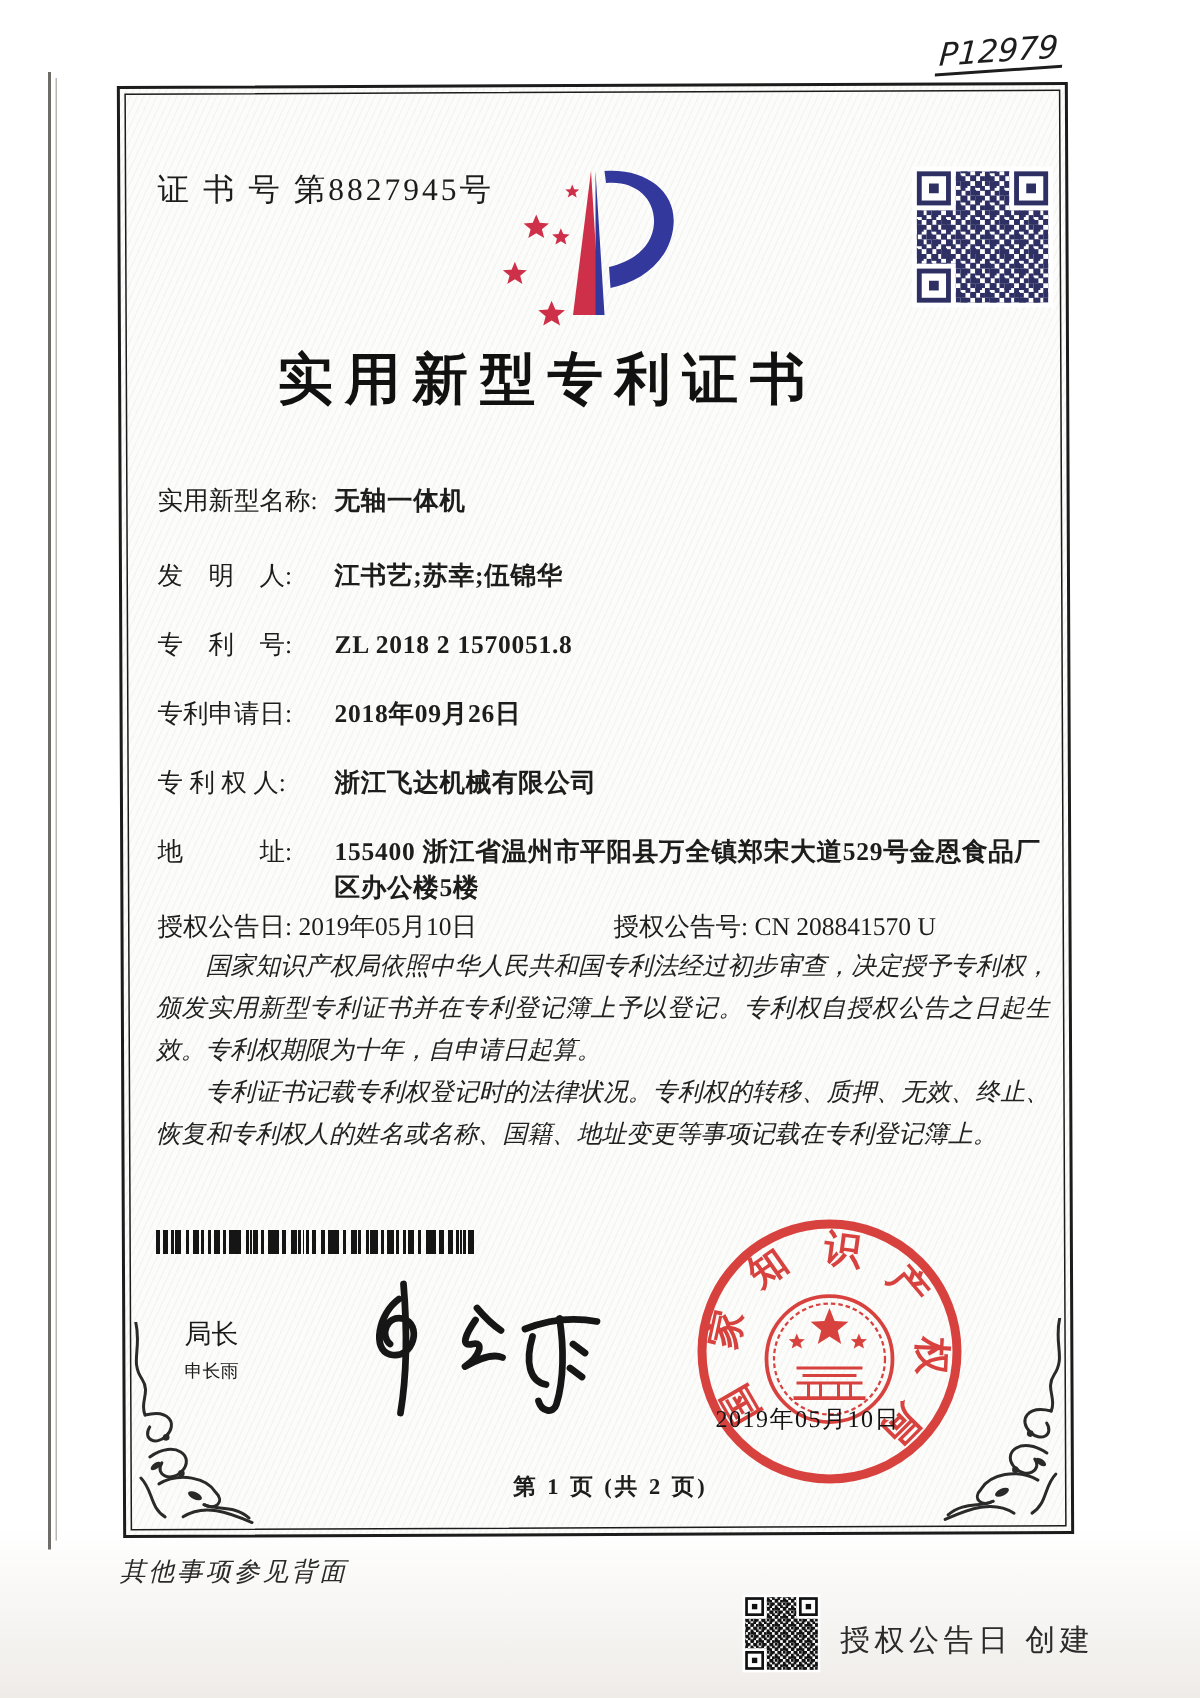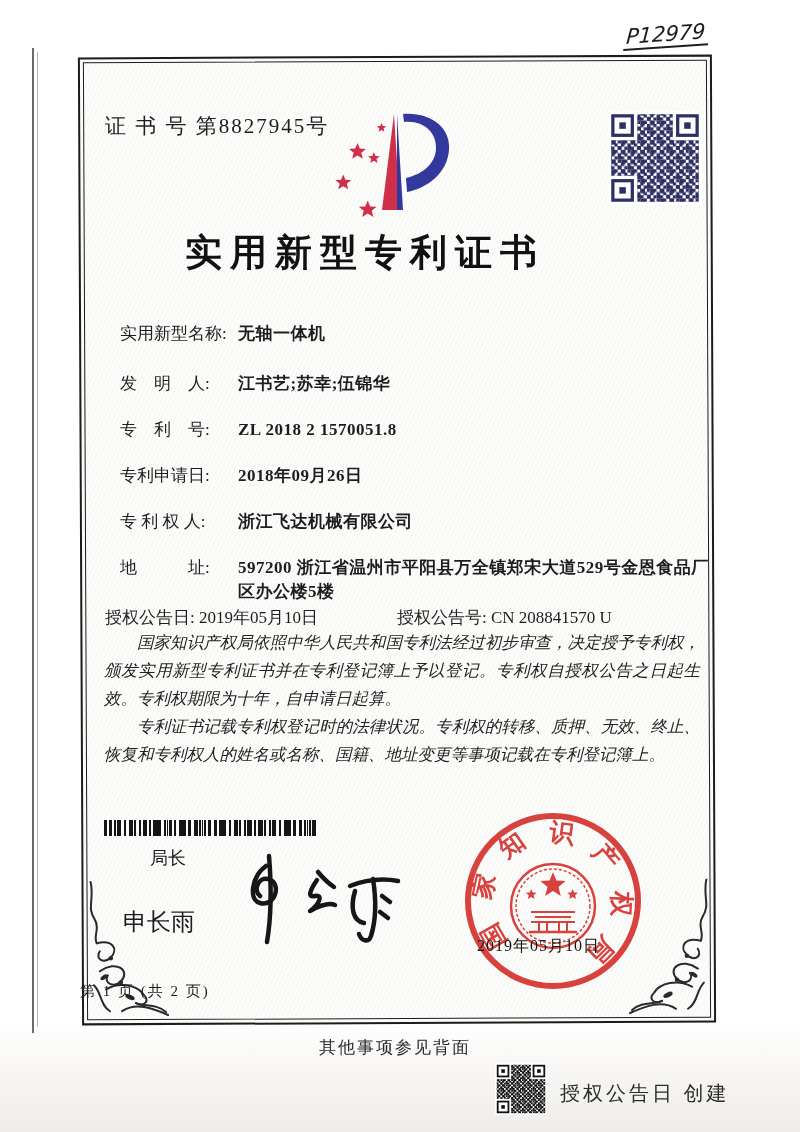--- a/index.html
+++ b/index.html
@@ -22,46 +22,46 @@
   .corner-flourish.left{left:2px;}
   .corner-flourish.right{right:2px;transform:scaleX(-1);}
   
   .cert-number{position:absolute;left:105px;top:112px;font-size:21px;letter-spacing:2px;color:#1d1d1d;white-space:pre;}
   .logo{position:absolute;left:331px;top:106px;width:136px;height:112px;}
   .qr-top{position:absolute;left:608px;top:111px;width:94px;height:94px;}
   .cert-title{position:absolute;left:80px;top:228px;width:570px;text-align:center;
         font-size:37px;font-weight:700;letter-spacing:8px;color:#111;}
   
   .field-row{position:absolute;left:105px;width:600px;display:flex;align-items:flex-start;
-        font-size:17px;color:#1d1d1d;line-height:24px;margin-left:15px;}
+        font-size:17px;color:#1d1d1d;line-height:24px;}
   .field-label{flex:0 0 118px;white-space:pre;}
   .field-value{width:478px;letter-spacing:.5px;font-weight:bold;}
   .grant-row{position:absolute;left:105px;top:606px;width:600px;font-size:17px;color:#1d1d1d;}
-  .grant-row .pair2{position:absolute;left:292px;top:0;}
+  .grant-row .pair2{position:absolute;left:304px;top:0;}
   .grant-row .glabel{white-space:pre;}
   
   .paragraphs{position:absolute;left:104px;top:630px;width:596px;font-size:16.5px;line-height:28px;
         color:#222;text-align:justify;font-style:italic;}
-  .paragraphs p{margin:0;text-indent:2em;font-family:Liberation Mono, monospace;}
+  .paragraphs p{margin:0;text-indent:2em;}
   
   .barcode{position:absolute;left:104px;top:820px;width:212px;height:16px;background-image:
         repeating-linear-gradient(90deg,#151515 0 2px,transparent 2px 5px),
         repeating-linear-gradient(90deg,#151515 0 1px,transparent 1px 7px),
         repeating-linear-gradient(90deg,#151515 0 3px,transparent 3px 13px);}
   
-  .officer-title{position:absolute;left:123px;top:846px;font-size:18px;color:#1b1b1b;font-family:"Liberation Sans","DejaVu Sans",sans-serif;margin-left:27px;}
-  .officer-name{position:absolute;left:123px;top:906px;font-size:24px;color:#1b1b1b;font-family:"Liberation Sans","DejaVu Sans",sans-serif;text-align:center;}
+  .officer-title{position:absolute;left:123px;top:877px;font-size:18px;color:#1b1b1b;font-family:"Liberation Sans","DejaVu Sans",sans-serif;}
+  .officer-name{position:absolute;left:123px;top:906px;font-size:12px;color:#1b1b1b;font-family:"Liberation Sans","DejaVu Sans",sans-serif;text-align:center;}
   .signature{position:absolute;left:222px;top:850px;width:206px;height:98px;}
   
   .seal{position:absolute;left:461px;top:808px;width:184px;height:184px;opacity:.92;}
   .seal-date{position:absolute;left:477px;top:936px;width:170px;font-size:16px;color:#131313;
         letter-spacing:1px;z-index:5;text-align:left;white-space:nowrap;}
   
-  .page-footer{position:absolute;left:80px;top:982px;width:630px;font-size:15px;color:#1d1d1d;letter-spacing:2px;}
-  .back-note{position:absolute;left:80px;top:1036px;width:630px;text-align:center;font-size:17px;color:#2a2a2a;letter-spacing:2px;}
+  .page-footer{position:absolute;left:92px;top:982px;width:630px;text-align:center;font-size:15px;color:#1d1d1d;letter-spacing:2px;font-weight:bold;}
+  .back-note{position:absolute;left:80px;top:1036px;width:630px;text-align:left;font-size:17px;color:#2a2a2a;font-style:italic;letter-spacing:2px;}
   
   .scanner-qr{position:absolute;left:495px;top:1063px;width:52px;height:52px;}
   .scanner-label{position:absolute;left:560px;top:1080px;font-size:20px;color:#2b2b2b;letter-spacing:3px;
         font-family:"Liberation Sans","DejaVu Sans",sans-serif;}
 </style>
 </head>
 <body>
 
 <div id="page">
 
@@ -172,21 +172,21 @@
   <div class="field-row" style="top:464px">
     <span class="field-label">专利申请日: </span>
     <span class="field-value">2018年09月26日</span>
   </div>
   <div class="field-row" style="top:510px">
     <span class="field-label">专 利 权 人: </span>
     <span class="field-value">浙江飞达机械有限公司</span>
   </div>
   <div class="field-row" style="top:556px">
     <span class="field-label">地　　　址: </span>
-    <span class="field-value">597200 浙江省温州市平阳县万全镇郑宋大道529号金恩食品厂区办公楼5楼</span>
+    <span class="field-value">155400 浙江省温州市平阳县万全镇郑宋大道529号金恩食品厂区办公楼5楼</span>
   </div>
 
   <div class="grant-row">
     <span class="glabel">授权公告日: </span><span>2019年05月10日</span>
     <span class="pair2">
       <span class="glabel">授权公告号: </span><span>CN 208841570 U</span>
     </span>
   </div>
 
   <div class="paragraphs">

